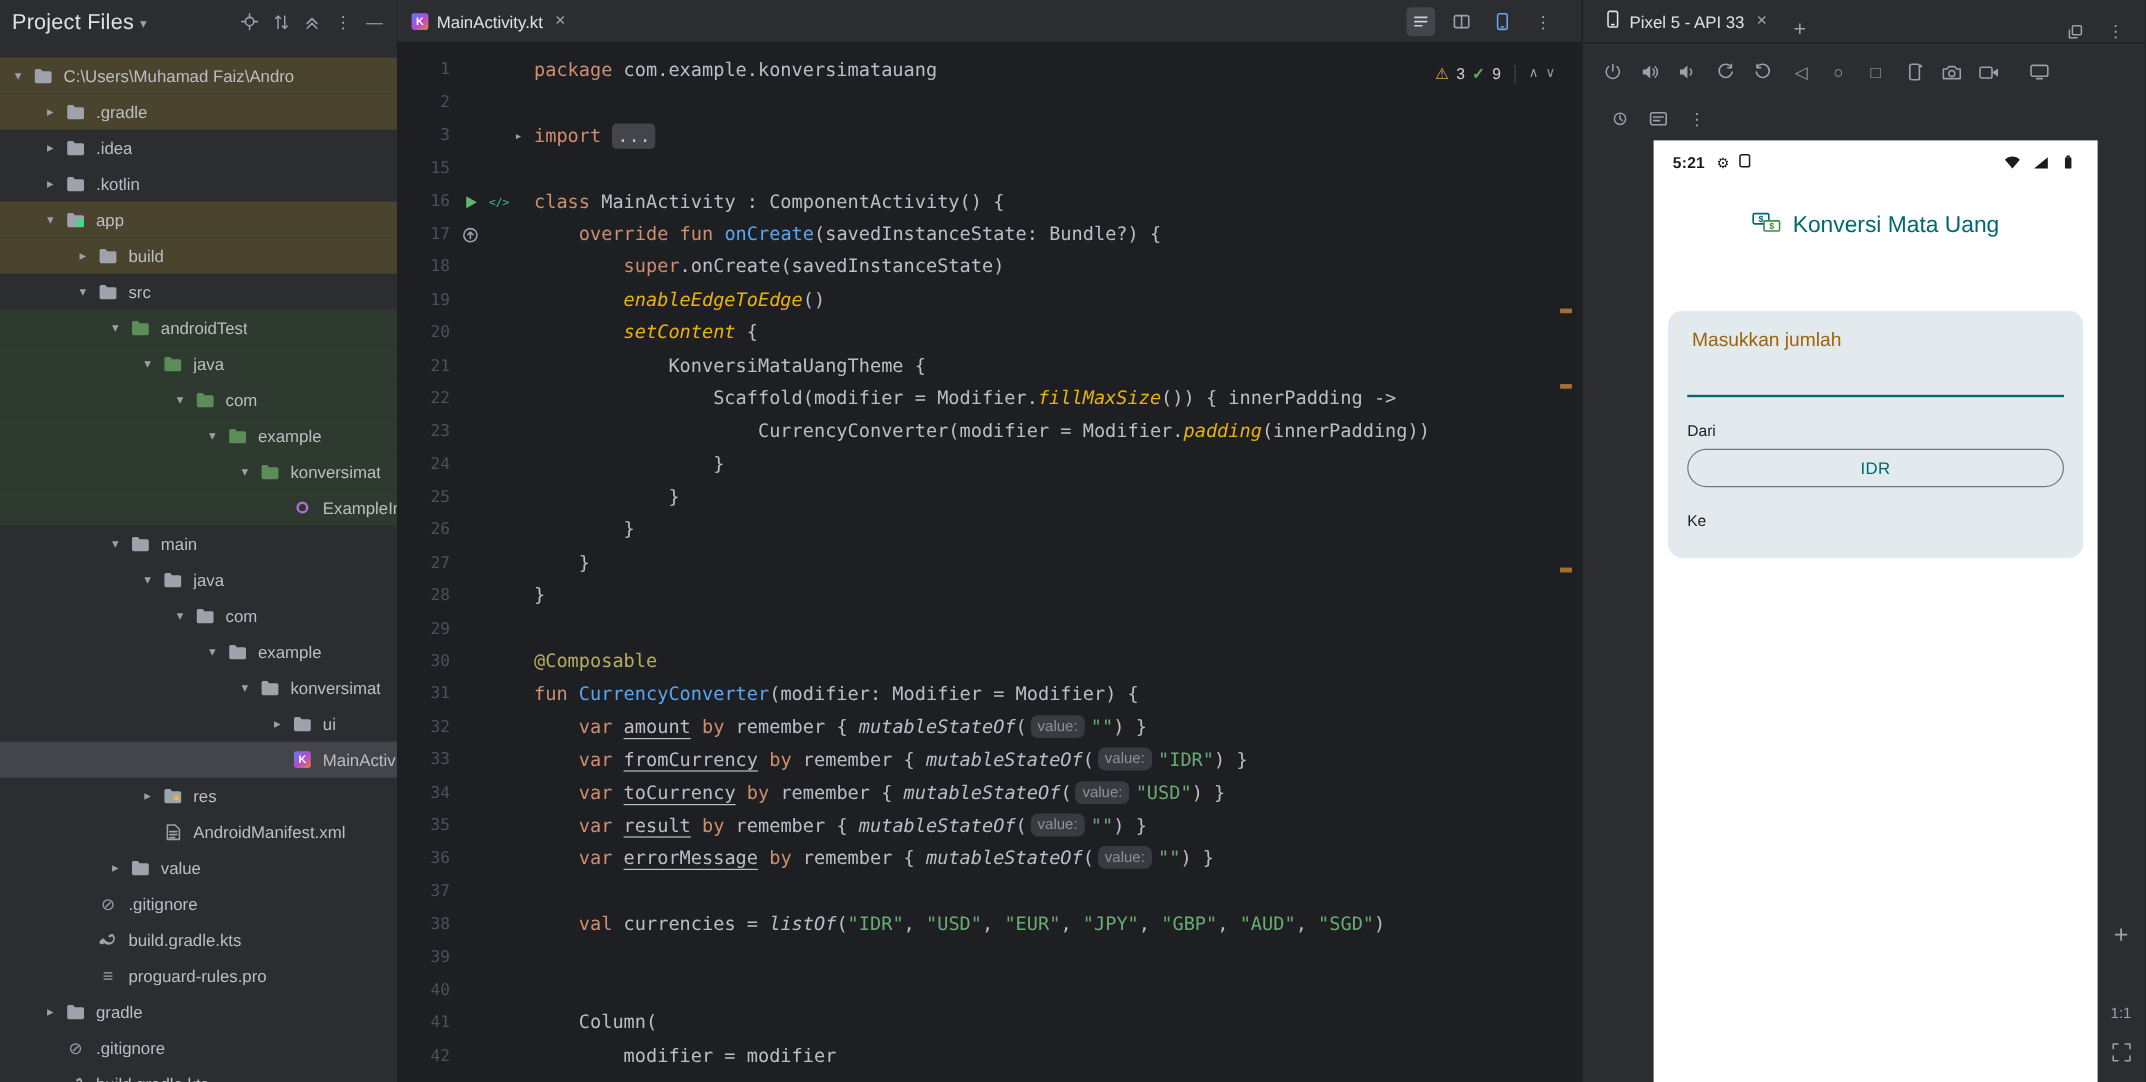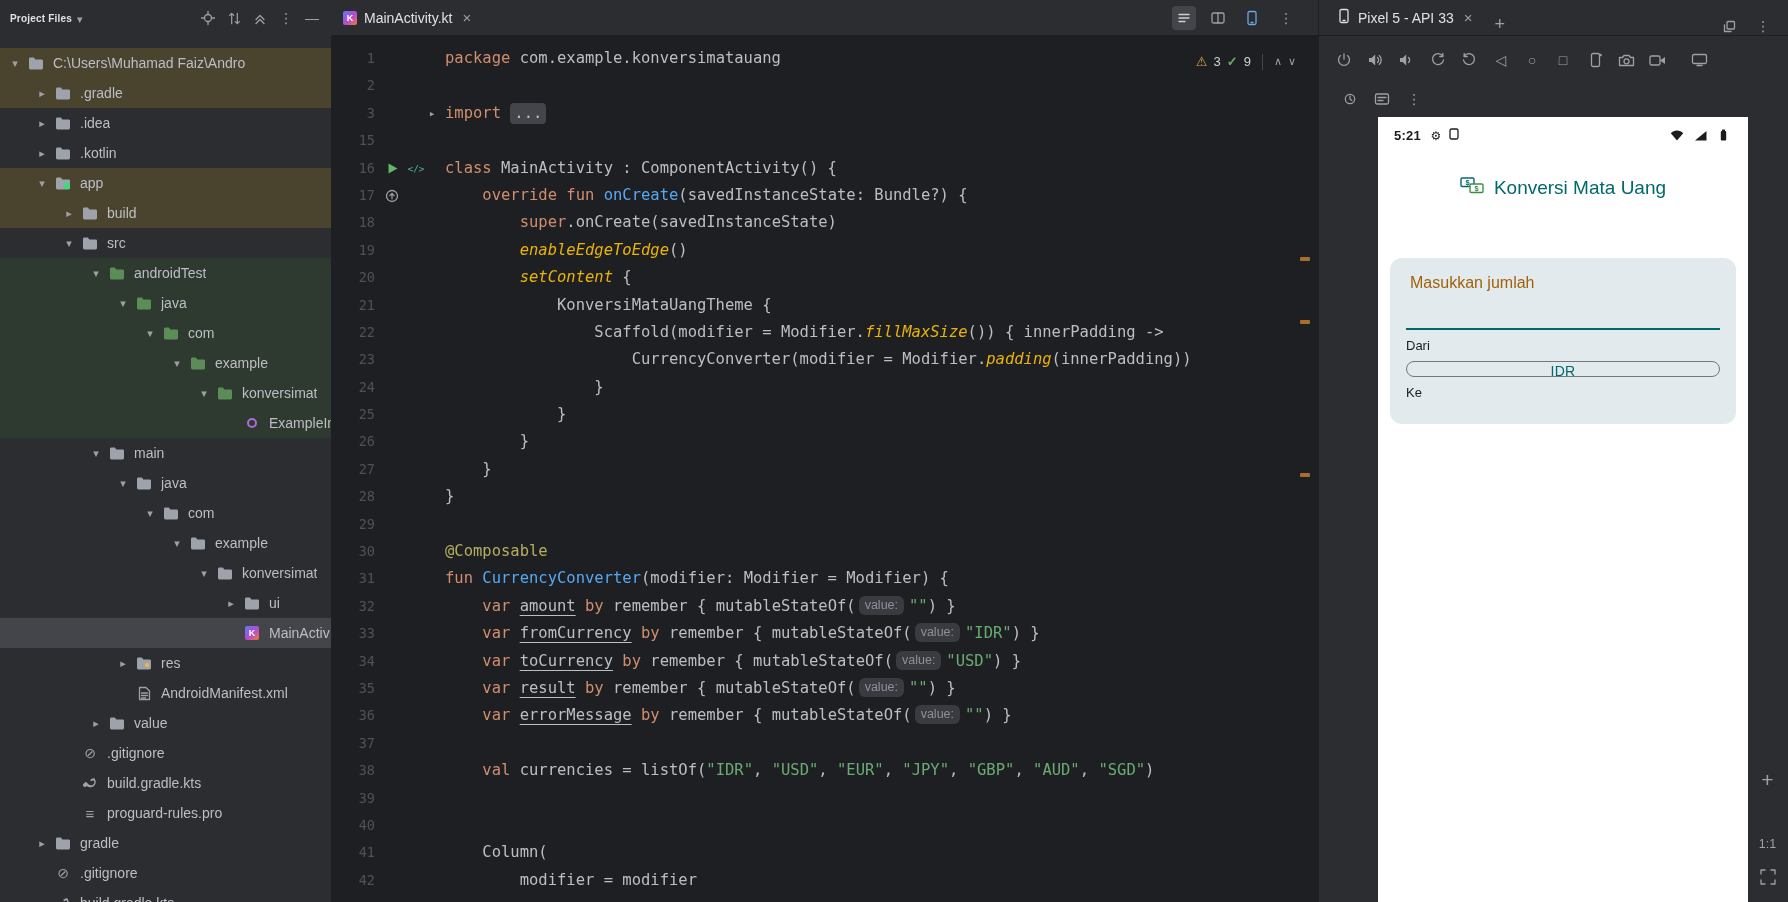--- a/index.html
+++ b/index.html
@@ -4,21 +4,21 @@
 <style>
   *{box-sizing:border-box}
   html,body{margin:0;padding:0}
   body{width:1788px;height:902px;overflow:hidden;background:#1e1f22;
        font-family:"Liberation Sans",sans-serif;color:#bcbec4}
   .app{display:flex;width:1788px;height:902px}
 
   
   .left{width:331px;flex:none;background:#2b2d30;display:flex;flex-direction:column;overflow:hidden}
   .phead{height:36px;flex:none;display:flex;align-items:center;padding:0 10px;gap:5px;color:#dfe1e5}
-  .ptitle{font-size:10px;font-weight:700;letter-spacing:.2px}
+  .ptitle{font-size:18px;font-weight:400;letter-spacing:.2px}
   .phead-chev{color:#9da0a6;font-size:11px;margin-top:2px}
   .phead-icons{margin-left:auto;display:flex;align-items:center;gap:8px}
   .tree{flex:1;padding-top:12px;overflow:hidden;font-size:14px;color:#bcbec4;position:relative}
   .trow{height:30px;display:flex;align-items:center;white-space:nowrap;cursor:default}
   .trow.olive{background:#4a442f}
   .trow.green{background:#2e3a2f}
   .trow.selected{background:#43454a}
   .tchev{width:22px;flex:none;text-align:center;color:#9da0a6;font-size:11px}
   .ticon{width:20px;flex:none;display:flex;justify-content:center}
   .tlabel{margin-left:7px;overflow:hidden}
@@ -46,21 +46,21 @@
   .gl{height:27.4px;position:relative}
   .gnum{position:absolute;left:0;top:0;width:44px;text-align:right;color:#4d5258;font-size:13.5px;line-height:27.4px}
   .gics{position:absolute;left:52px;top:0;height:27.4px;display:flex;align-items:center;gap:6px}
   .gics.foldpos{left:92px}
   .codecol{position:absolute;left:114px;top:9px;right:0;white-space:pre;overflow:hidden}
   .cl{height:27.4px}
   .tk-k{color:#cf8e6d}
   .tk-s{color:#6aab73}
   .tk-f{color:#56a8f5}
   .tk-fi{color:#eab308;font-style:italic}
-  .tk-ti{}
+  .tk-ti{font-style:italic}
   .tk-a{color:#b3ae60}
   .tk-u{text-decoration:underline;text-underline-offset:4px}
   .tk-h{display:inline-block;background:#393b40;color:#8c9199;border-radius:6px;padding:0 6px;
         margin:0 5px 0 3px;font-size:12.5px;line-height:19px;vertical-align:2px;
         font-family:"Liberation Sans",sans-serif}
   .tk-fold{display:inline-block;background:#43454a;color:#bcbec4;border-radius:4px;padding:0 4px;line-height:21px}
   .inspect{position:absolute;top:12px;right:22px;display:flex;align-items:center;gap:6px;
            font-family:"Liberation Sans",sans-serif;font-size:13px;color:#ced0d6}
   .iwarn{color:#e0a64c;font-size:13px}
   .iok{color:#5fad65;font-size:13px;font-weight:700}
@@ -83,22 +83,22 @@
   .screen{position:absolute;left:59px;top:117px;width:370px;height:785px;background:#fff;color:#1b1c1e}
   .sbar{height:36px;display:flex;align-items:center;padding:0 16px;gap:6px}
   .stime{font-size:13px;font-weight:700;letter-spacing:.2px}
   .sbar .sic{display:inline-flex;align-items:center;color:#1b1c1e;font-size:12px}
   .sbar-right{margin-left:auto;display:flex;align-items:center;gap:5px}
   .apptitle{margin-top:20px;display:flex;align-items:center;justify-content:center;gap:10px;
             color:#00696D;font-size:19px;font-weight:500}
   .card{margin:56px 12px 0;background:#e2eaee;border-radius:12px;padding:16px 16px 24px}
   .flabel{color:#a16207;font-size:16px;padding-left:4px}
   .funderline{border-bottom:2px solid #00696D;margin-top:36px}
-  .dlabel{color:#1b1c1e;font-size:13px;margin-top:8px}
-  .pill{display:block;width:100%;height:16px;margin-top:8px;background:transparent;
+  .dlabel{color:#1b1c1e;font-size:13px;margin-top:20px}
+  .pill{display:block;width:100%;height:32px;margin-top:8px;background:transparent;
         border:1px solid #73777b;border-radius:16px;color:#00696D;font-size:14px;
         font-family:"Liberation Sans",sans-serif;letter-spacing:.3px;cursor:default}
   .zstrip{position:absolute;right:0;top:36px;bottom:0;width:41px}
   .zplus{position:absolute;top:732px;left:0;right:0;text-align:center;color:#9da0a6;font-size:21px;font-weight:300}
   .zlabel{position:absolute;top:801px;left:0;right:0;text-align:center;color:#9da0a6;font-size:12.5px}
   .zfit{position:absolute;top:832px;left:0;right:0;display:flex;justify-content:center;color:#9da0a6}
 </style>
 </head>
 <body>
 

